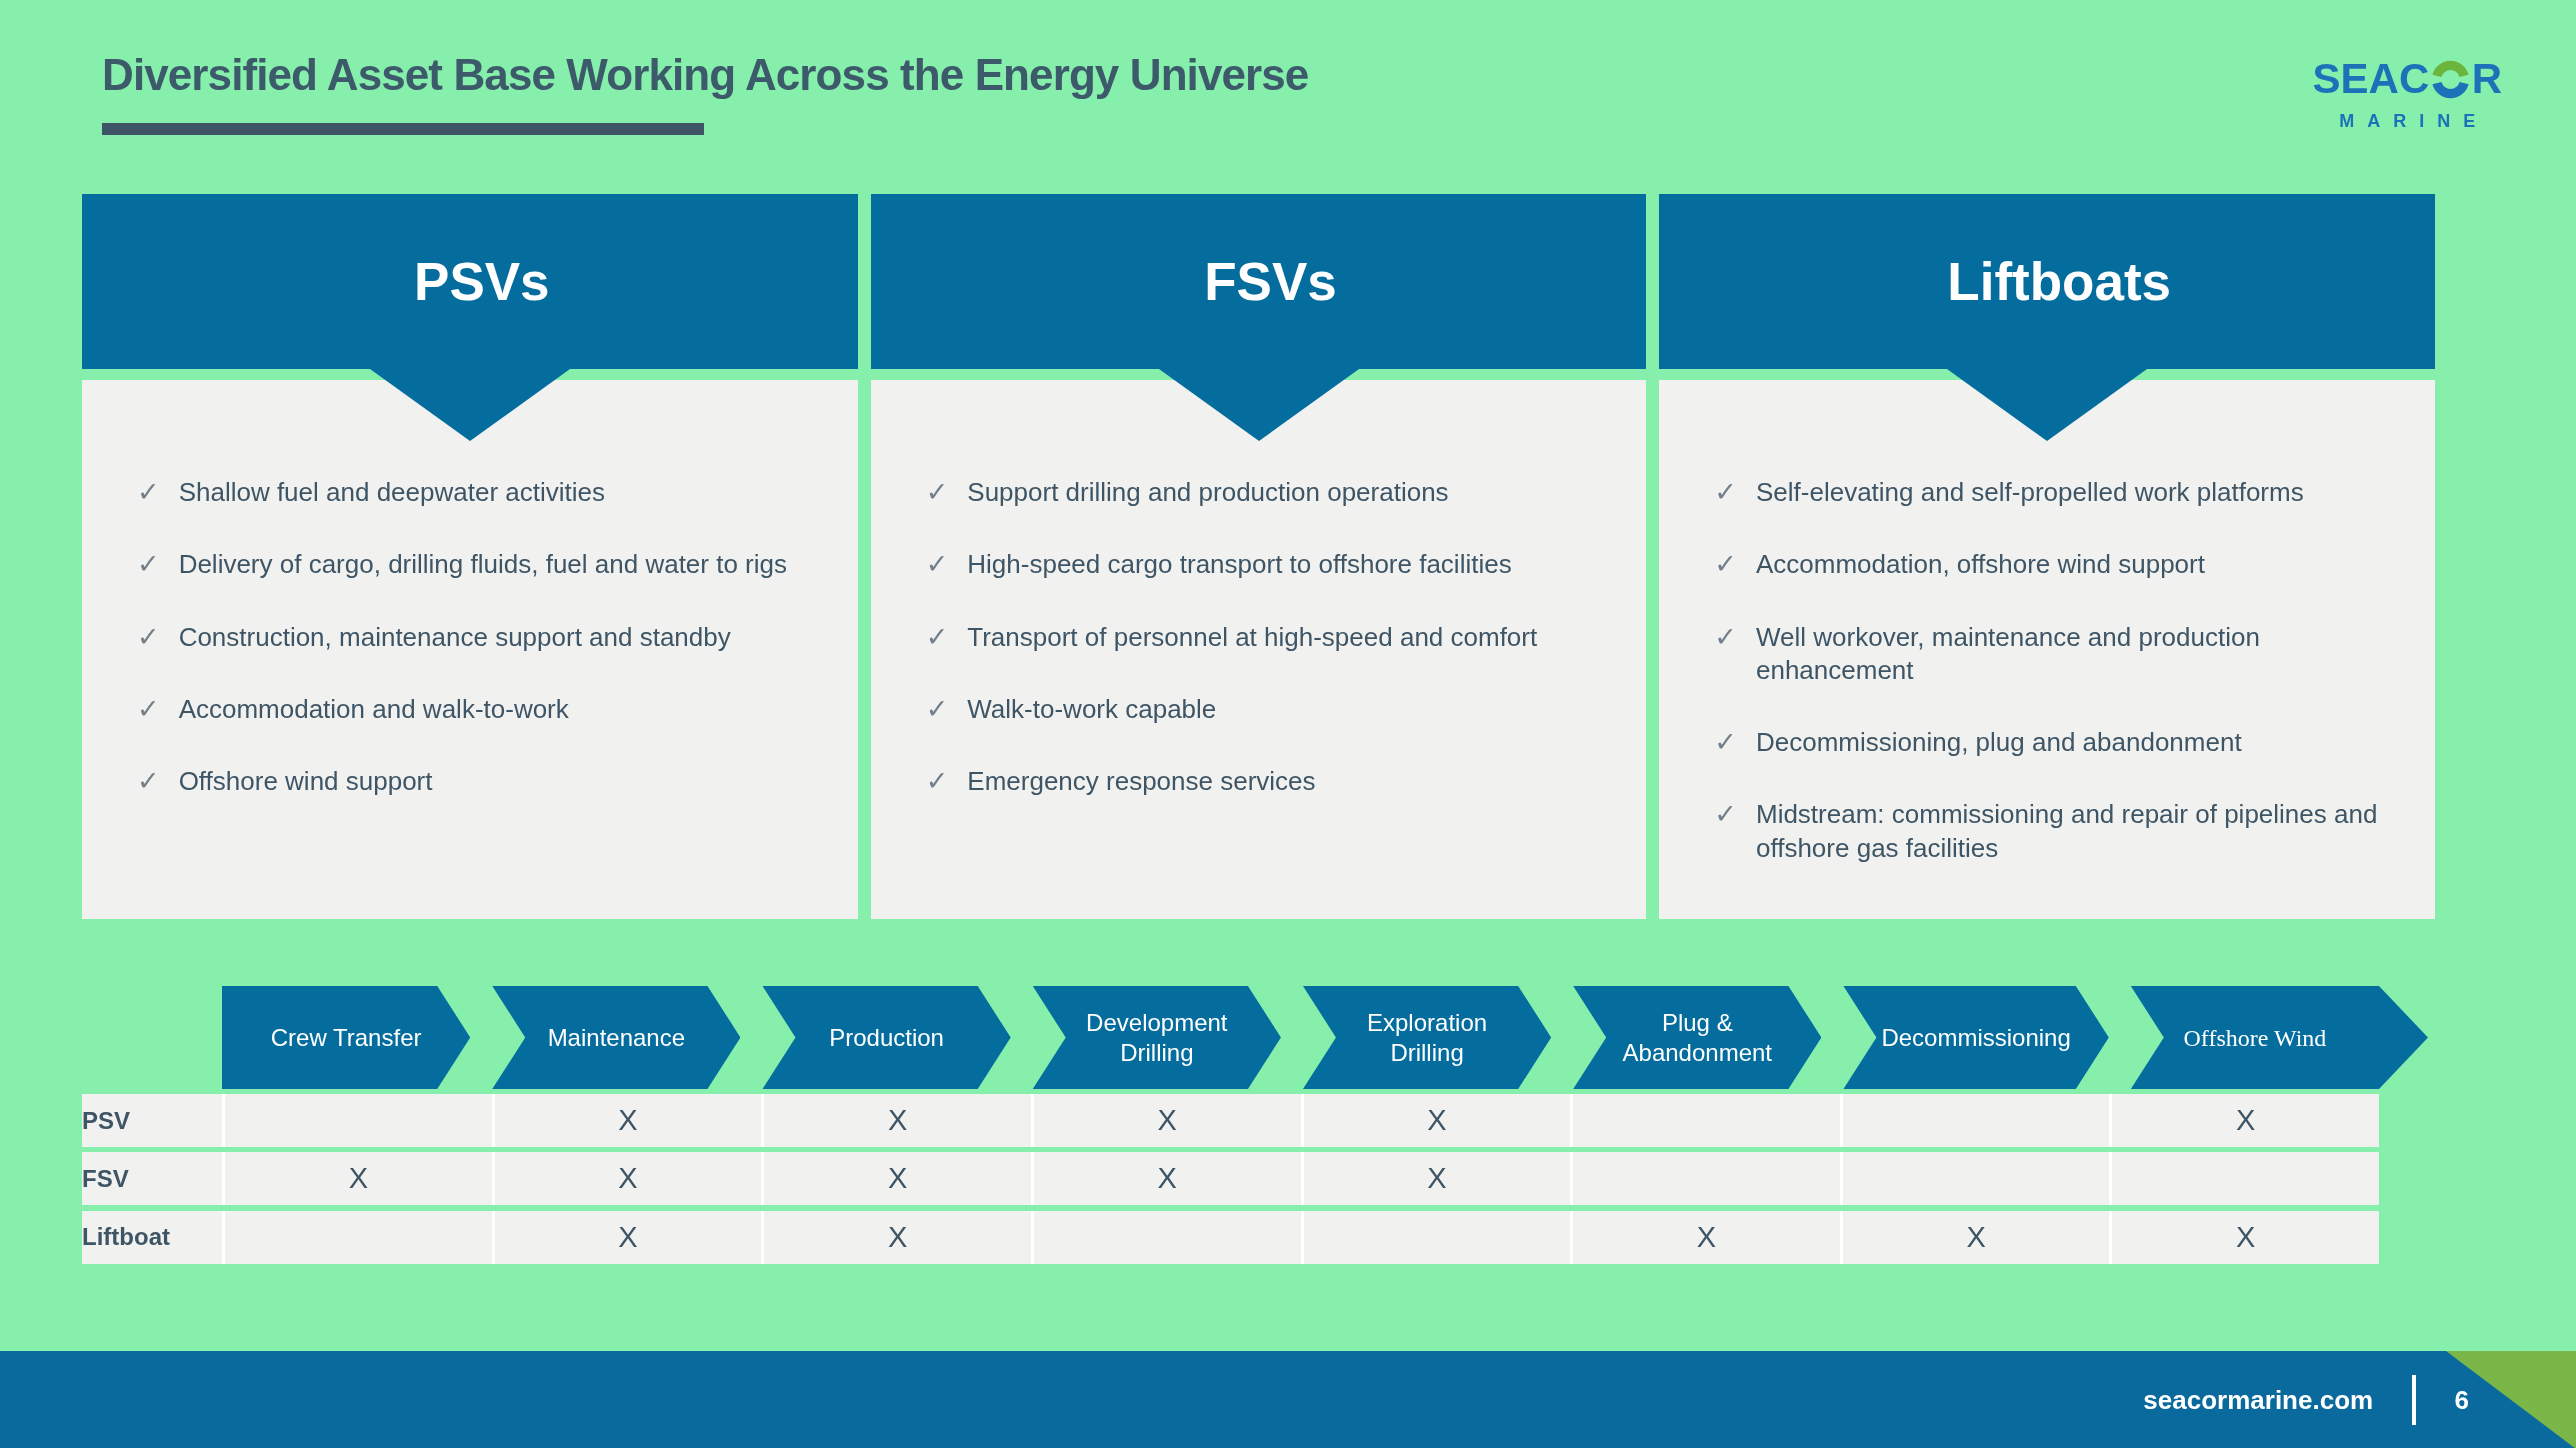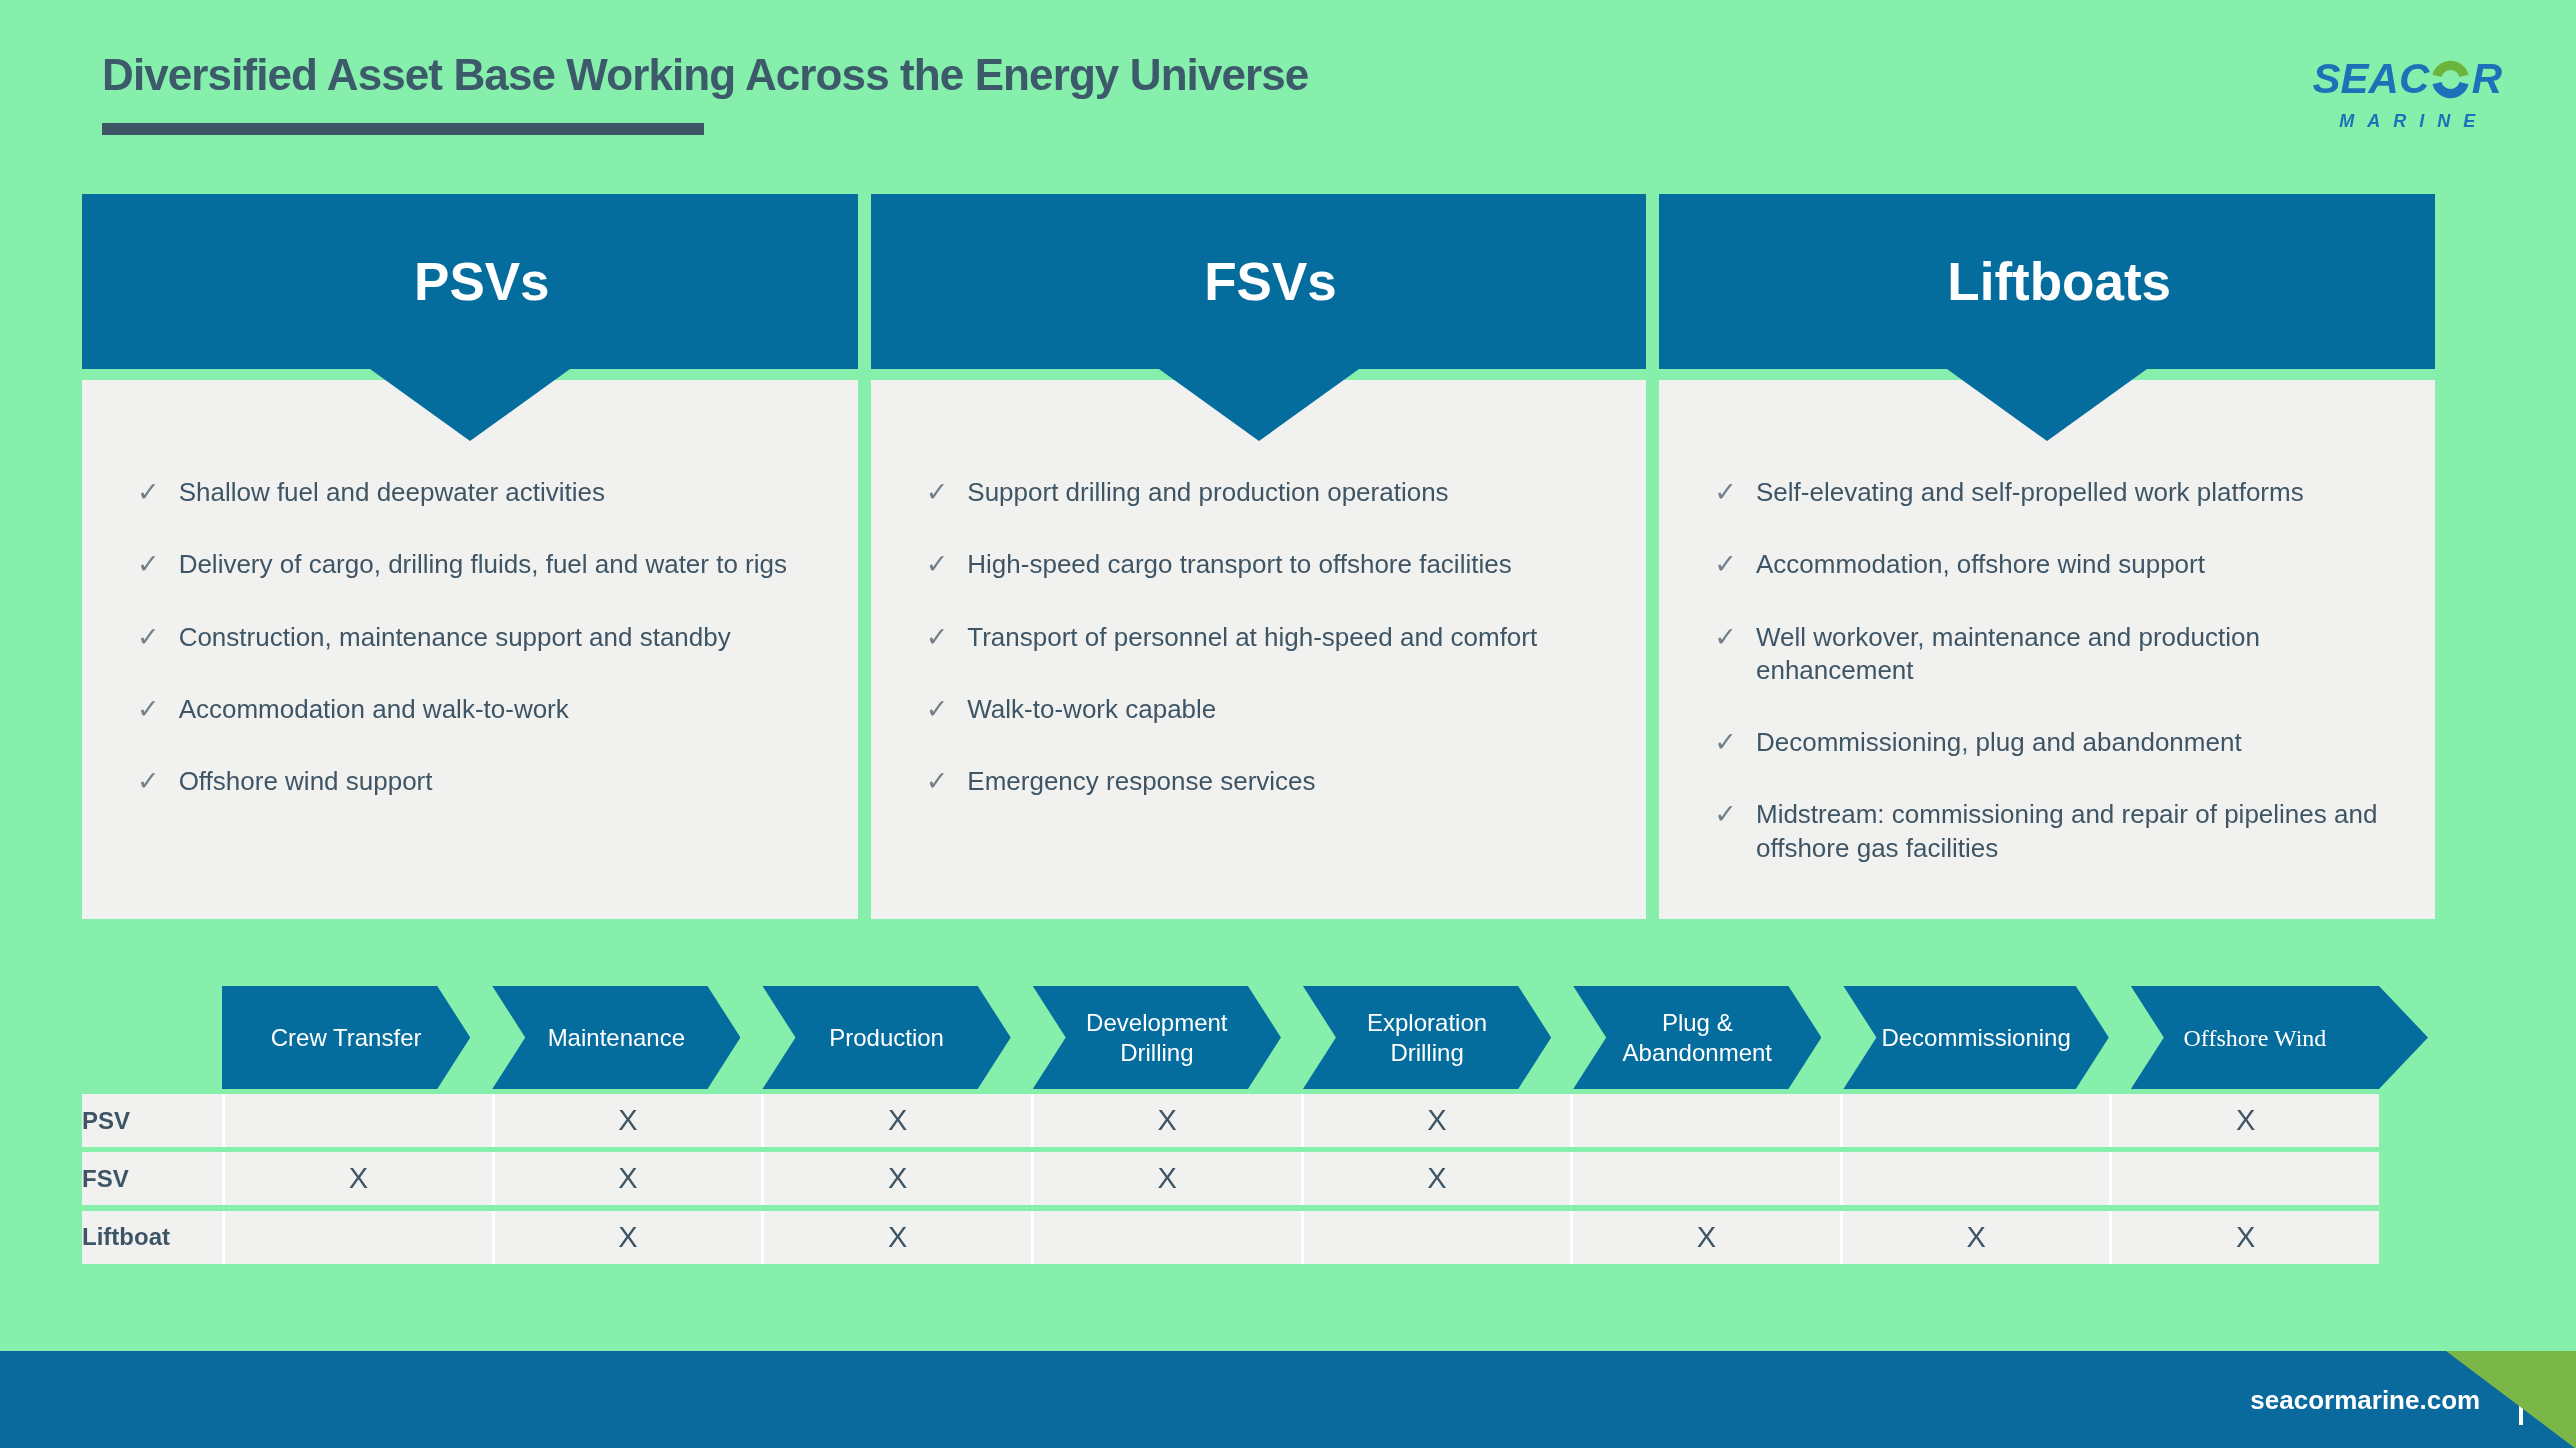--- a/index.html
+++ b/index.html
@@ -17,21 +17,21 @@
   body{font-family:"Liberation Sans","DejaVu Sans",sans-serif;}
   .slide{position:relative;width:2576px;height:1449px;background:#86efac;overflow:hidden;}
 
   
   .page-title{position:absolute;left:102px;top:50px;font-size:44px;font-weight:700;
     letter-spacing:-0.9px;color:var(--title_slate);}
   .title-underline{position:absolute;left:102px;top:123px;width:602px;height:12px;
     background:#3D5565;}
 
   
-  .logo{position:absolute;right:74px;top:55px;color:var(--logo_blue);text-align:center;font-style:italic;}
+  .logo{position:absolute;right:74px;top:55px;color:var(--logo_blue);text-align:center;}
   .logo-main{display:flex;align-items:center;justify-content:center;font-size:42px;
     font-weight:800;letter-spacing:0px;}
   .logo-o{margin:0 1.7px;}
   .logo-sub{font-size:18px;font-weight:700;letter-spacing:13px;margin-top:8px;margin-right:-13px;}
 
   
   .panels{position:absolute;left:82px;top:194px;width:2353px;display:flex;gap:13px;}
   .panel{flex:1;position:relative;}
   .panel-header{height:175px;background:var(--accent_blue);display:flex;align-items:center;
     justify-content:center;color:#fff;font-size:53px;font-weight:700;padding-left:24px;}
@@ -57,21 +57,21 @@
     background:var(--accent_blue);clip-path:polygon(0 0,100% 50%,0 100%);}
   .mrows{width:2297px;}
   .mrow{display:grid;grid-template-columns:140px repeat(8,1fr);height:53px;margin-top:5.2px;}
   .mcell{background:var(--panel_gray);display:flex;align-items:center;justify-content:center;
     font-size:29px;font-weight:500;color:var(--text_slate);border-left:3.4px solid #fff;}
   .mcell.mlabel{justify-content:flex-start;padding-left:0;font-size:24px;font-weight:700;
     border-left:none;}
 
   
   .footer{position:absolute;left:0;bottom:0;width:2576px;height:98px;background:#0B6A9D;
-    display:flex;align-items:center;justify-content:flex-end;gap:39px;}
+    display:flex;align-items:center;justify-content:flex-end;gap:39px;padding-right:107px;}
   .footer-site{color:#fff;font-size:26px;font-weight:700;}
   .footer-divider{width:3.4px;height:50px;background:#fff;}
   .footer-page{color:#fff;font-size:26px;font-weight:700;}
   .footer-wedge{position:absolute;right:0;top:0;width:130px;height:98px;
     background:var(--footer_green);clip-path:polygon(0 0,100% 0,100% 100%);}
 </style>
 </head>
 <body>
 
 <div class="slide">

